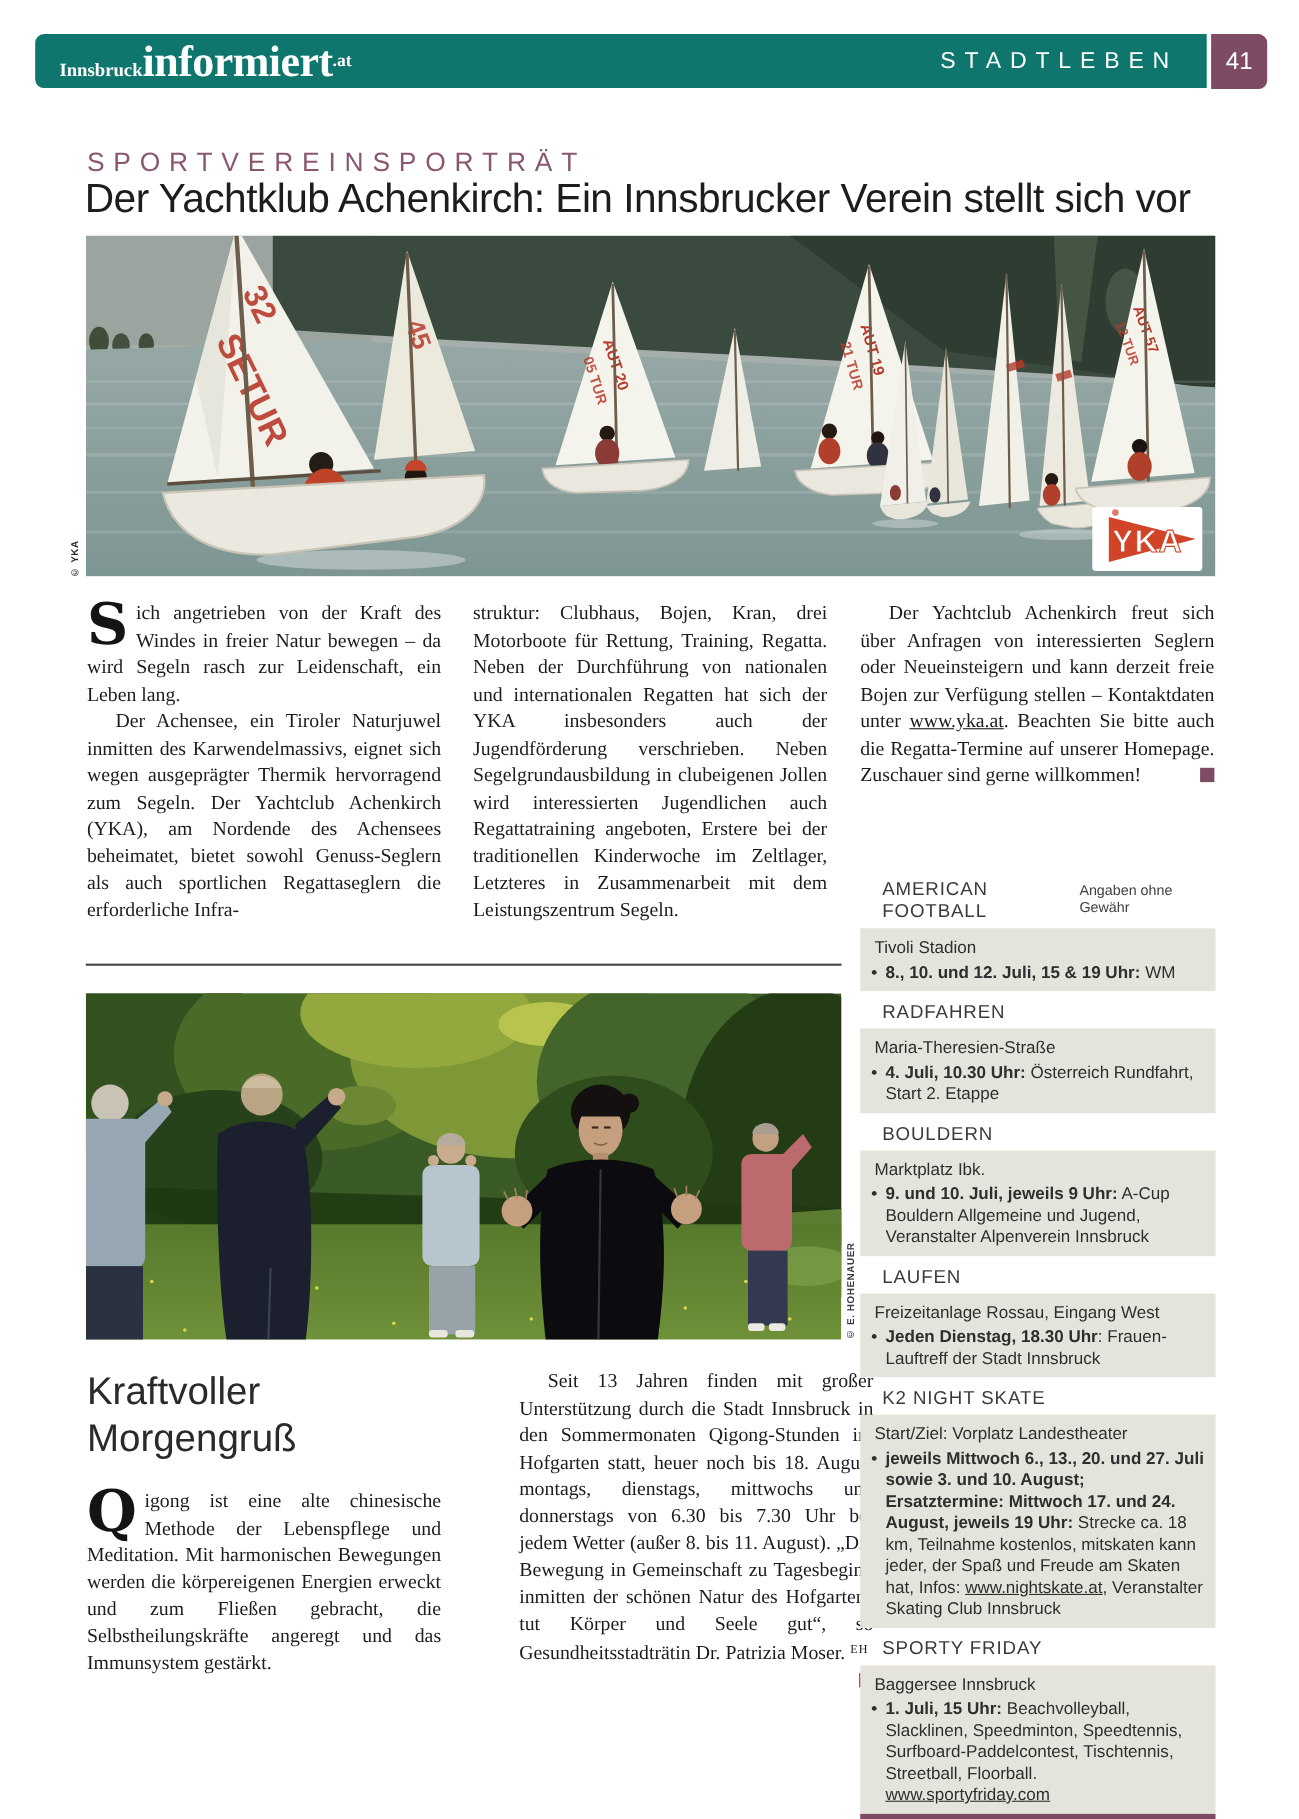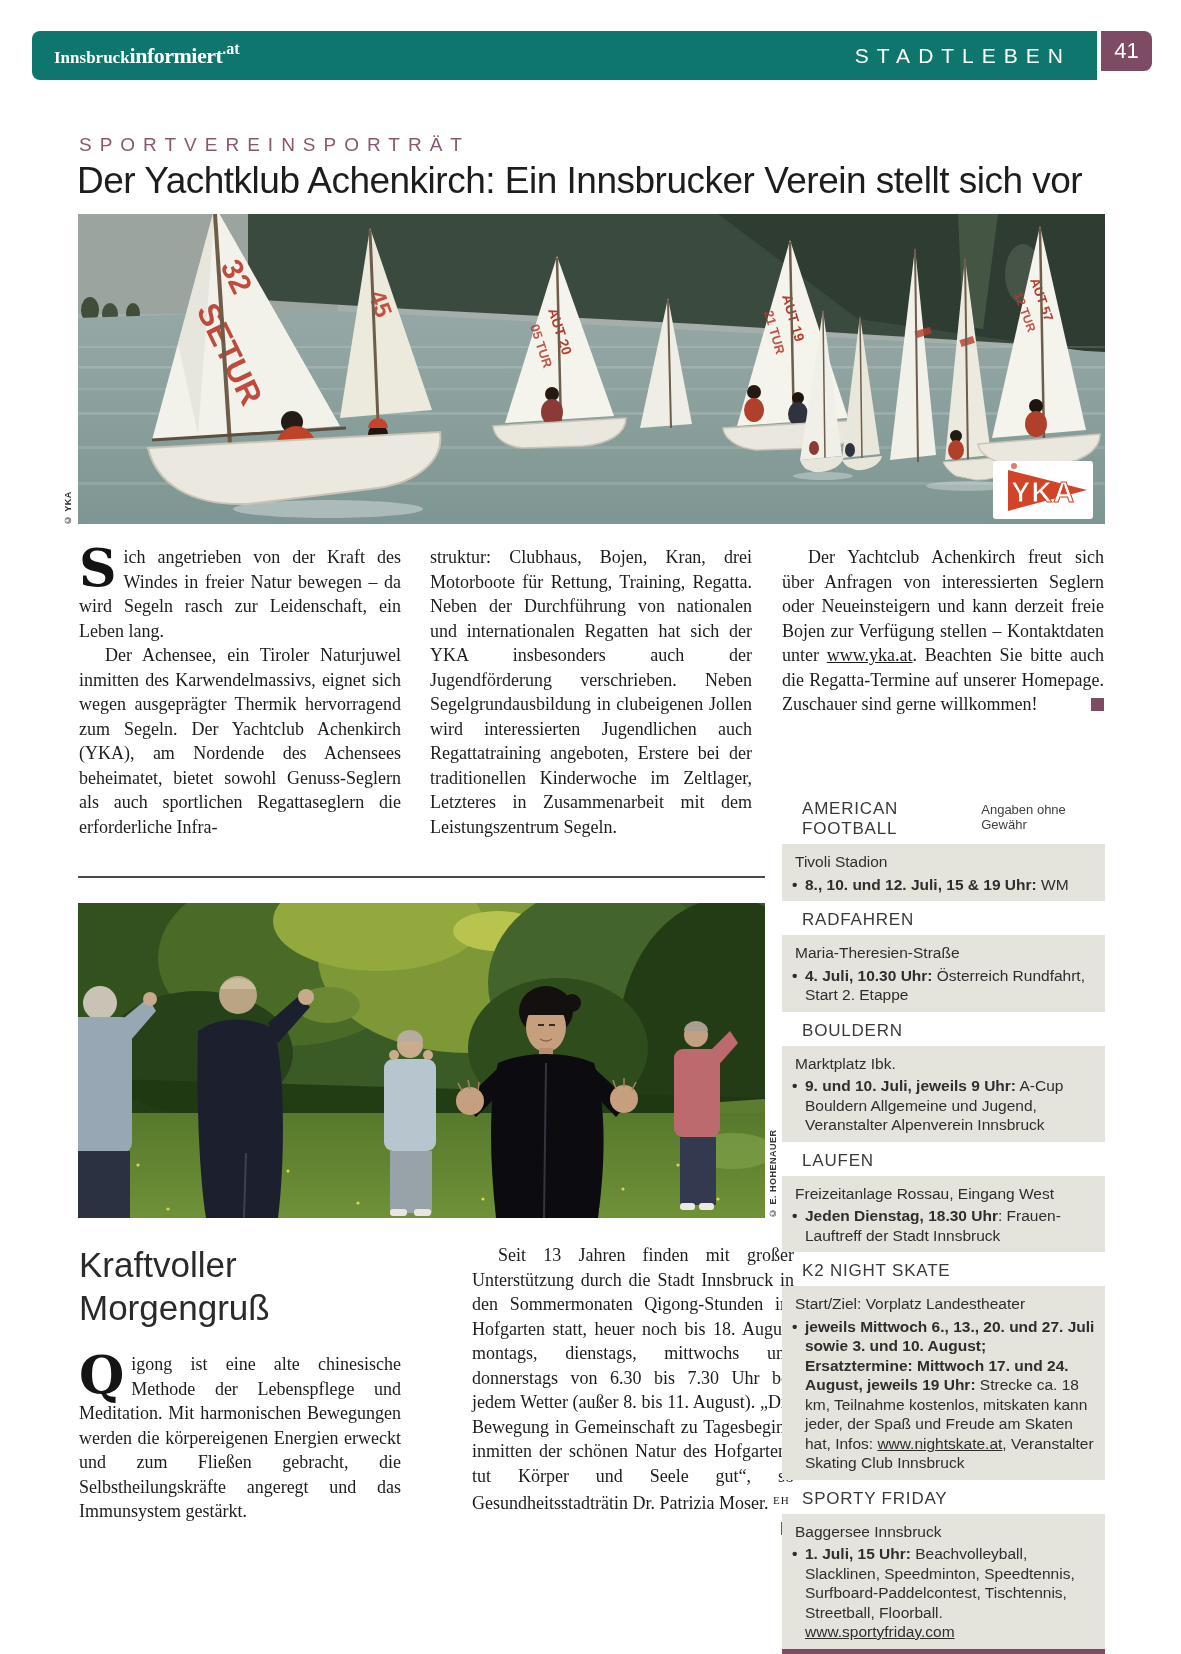--- a/index.html
+++ b/index.html
@@ -5,29 +5,29 @@
   html,body{margin:0;padding:0;background:#ffffff;}
   .page{position:relative;width:1181px;height:1654px;background:#ffffff;overflow:hidden;
         font-family:"Liberation Sans",sans-serif;}
 
   
   .topbar{position:absolute;left:32px;top:31px;width:1065px;height:49px;background:#0f766e;
           border-radius:8px 0 0 8px;display:flex;align-items:center;}
   .brand{display:flex;align-items:baseline;color:#fff;margin-left:22px;
          font-family:"Liberation Serif",serif;font-weight:bold;}
   .brand .pre{font-size:17px;}
-  .brand .main{font-size:22px;letter-spacing:-0.5px;}
+  .brand .main{font-size:40px;letter-spacing:-0.5px;}
   .brand .suf{font-size:16px;position:relative;top:-9px;}
   .section-label{position:absolute;right:26px;color:#fff;font-size:21px;letter-spacing:8px;}
-  .pagenum-box{position:absolute;left:1101px;top:31px;width:51px;height:40px;background:#7d4b63;
+  .pagenum-box{position:absolute;left:1101px;top:31px;width:51px;height:50px;background:#7d4b63;
                border-radius:0 8px 8px 0;display:flex;align-items:center;justify-content:center;
                color:#fff;font-size:22px;}
 
   
-  .kicker{position:absolute;left:79px;top:134px;color:#8a5670;font-size:19px;letter-spacing:8px;font-weight:500;}
+  .kicker{position:absolute;left:79px;top:134px;color:#8a5670;font-size:24px;letter-spacing:8px;font-weight:500;}
   .headline{position:absolute;left:77px;top:160px;width:1030px;color:#1d1d1d;font-size:37px;
             letter-spacing:-0.5px;font-weight:400;}
 
   
   .photo1{position:absolute;left:78px;top:214px;width:1027px;height:310px;overflow:hidden;}
   .photo2{position:absolute;left:78px;top:903px;width:687px;height:315px;overflow:hidden;}
   .vcredit{position:absolute;font-size:9px;font-weight:bold;color:#2c2c2c;letter-spacing:0.5px;
            writing-mode:vertical-rl;transform:rotate(180deg);}
   #credit1{left:63px;top:455px;height:70px;}
   #credit2{left:768px;top:1120px;height:98px;color:#3a3a3a;}

